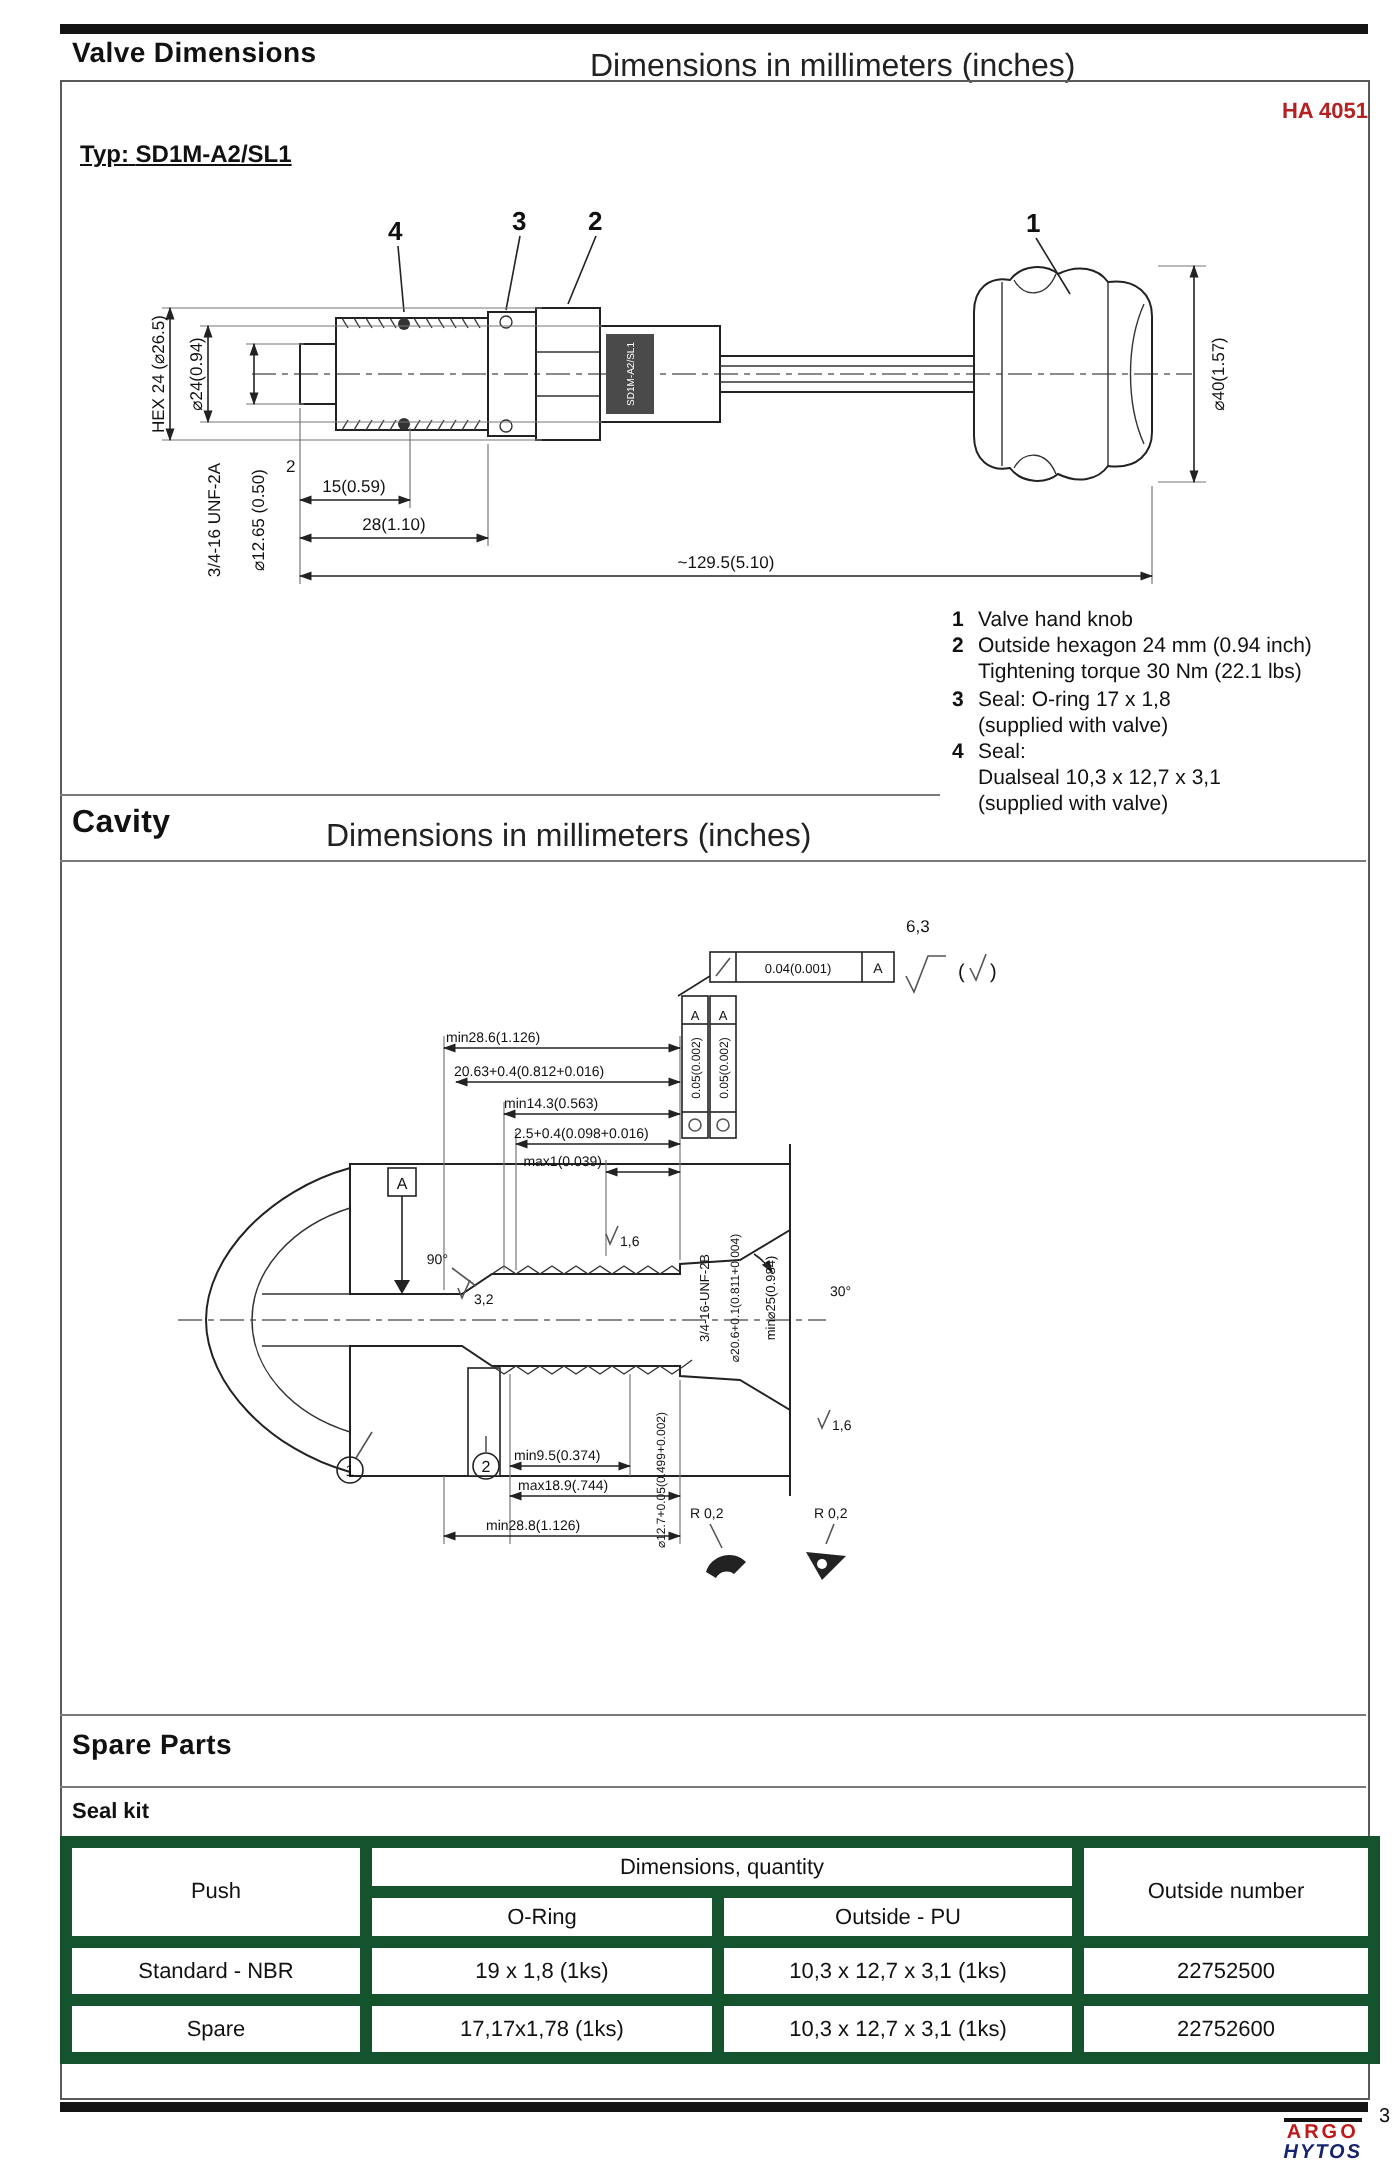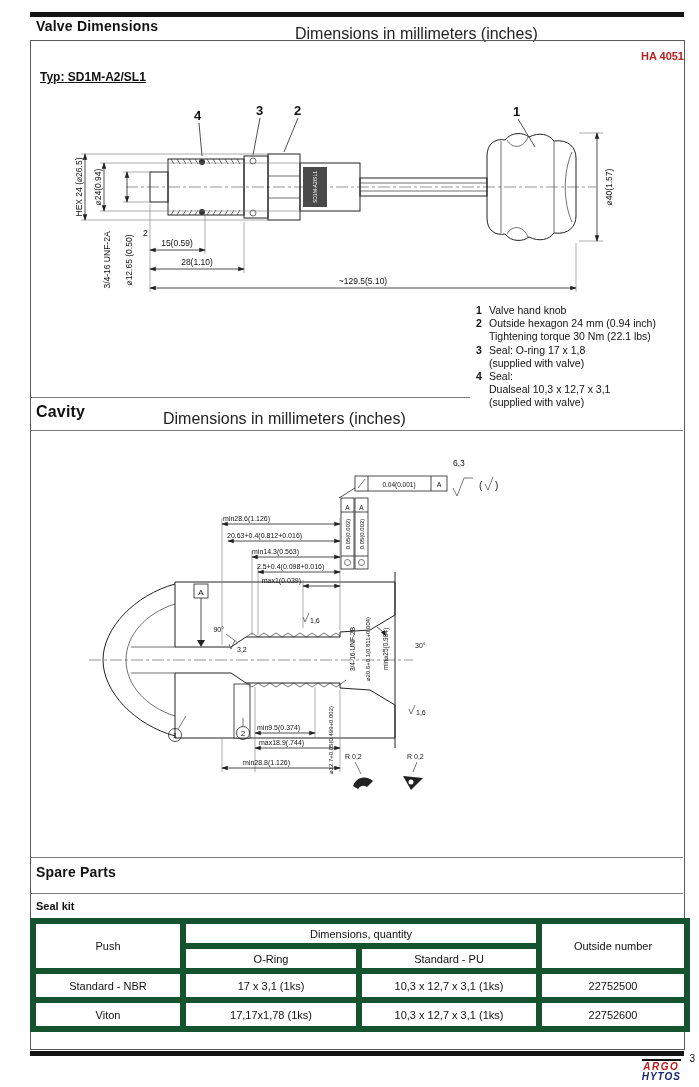--- a/index.html
+++ b/index.html
@@ -16,21 +16,21 @@
   .notes{font-size:10.5px;line-height:13.2px;width:206px;}
   .note{display:flex;}
   .nnum{width:13px;flex:none;font-weight:bold;}
   .cont{padding-left:13px;}
   .kit{font-size:11px;font-weight:bold;}
   table.sk{border-collapse:collapse;width:654px;font-size:11px;table-layout:fixed;}
   table.sk th,table.sk td{border:6px solid #14532d;text-align:center;font-weight:normal;padding:2px 3px;}
   table.sk th{height:15px;}
   table.sk td{height:19px;margin-left:25px;}
   .logo{line-height:10px;text-align:center;border-top:2px solid #111;padding-top:1px;}
-  .logo .l1{color:#c01818;font-weight:bold;font-style:italic;font-size:10px;letter-spacing:1.5px;}
+  .logo .l1{color:#c01818;font-weight:bold;font-size:10px;letter-spacing:1.5px;}
   .logo .l2{color:#16246e;font-weight:bold;font-style:italic;font-size:10px;letter-spacing:1px;}
   .pnum{font-size:10px;}
   
   .ol{stroke:#222;stroke-width:1;fill:none;}
   .olt{stroke:#333;stroke-width:.7;fill:none;}
   .dl{stroke:#222;stroke-width:.8;fill:none;}
   .xl{stroke:#777;stroke-width:.6;}
   .cl{stroke:#555;stroke-width:.8;}
   text{fill:#111;}
   .vd{font-size:8.5px;}
@@ -342,30 +342,30 @@
         <col style="width:148px">
       </colgroup>
     <tbody>
         <tr>
       <th rowspan="2">Push</th>
       <th colspan="2">Dimensions, quantity</th>
       <th rowspan="2">Outside number</th>
     </tr>
     <tr>
       <th>O-Ring</th>
-      <th>Standard - PU</th>
+      <th>Outside - PU</th>
     </tr>
     <tr>
       <td>Standard - NBR</td>
-      <td>17 x 3,1 (1ks)</td>
+      <td>19 x 1,8 (1ks)</td>
       <td>10,3 x 12,7 x 3,1 (1ks)</td>
       <td>22752500</td>
     </tr>
     <tr>
-      <td>Viton</td>
+      <td>Spare</td>
       <td>17,17x1,78 (1ks)</td>
       <td>10,3 x 12,7 x 3,1 (1ks)</td>
       <td>22752600</td>
     </tr>
   </tbody>
     </table>
 
   <div class="abs bar" style="left:30px;top:1051px;width:654px;"></div>
   <div class="abs pnum" style="right:4px;top:1053px;">3</div>
   <div class="abs logo" style="right:18px;top:1059px;">

